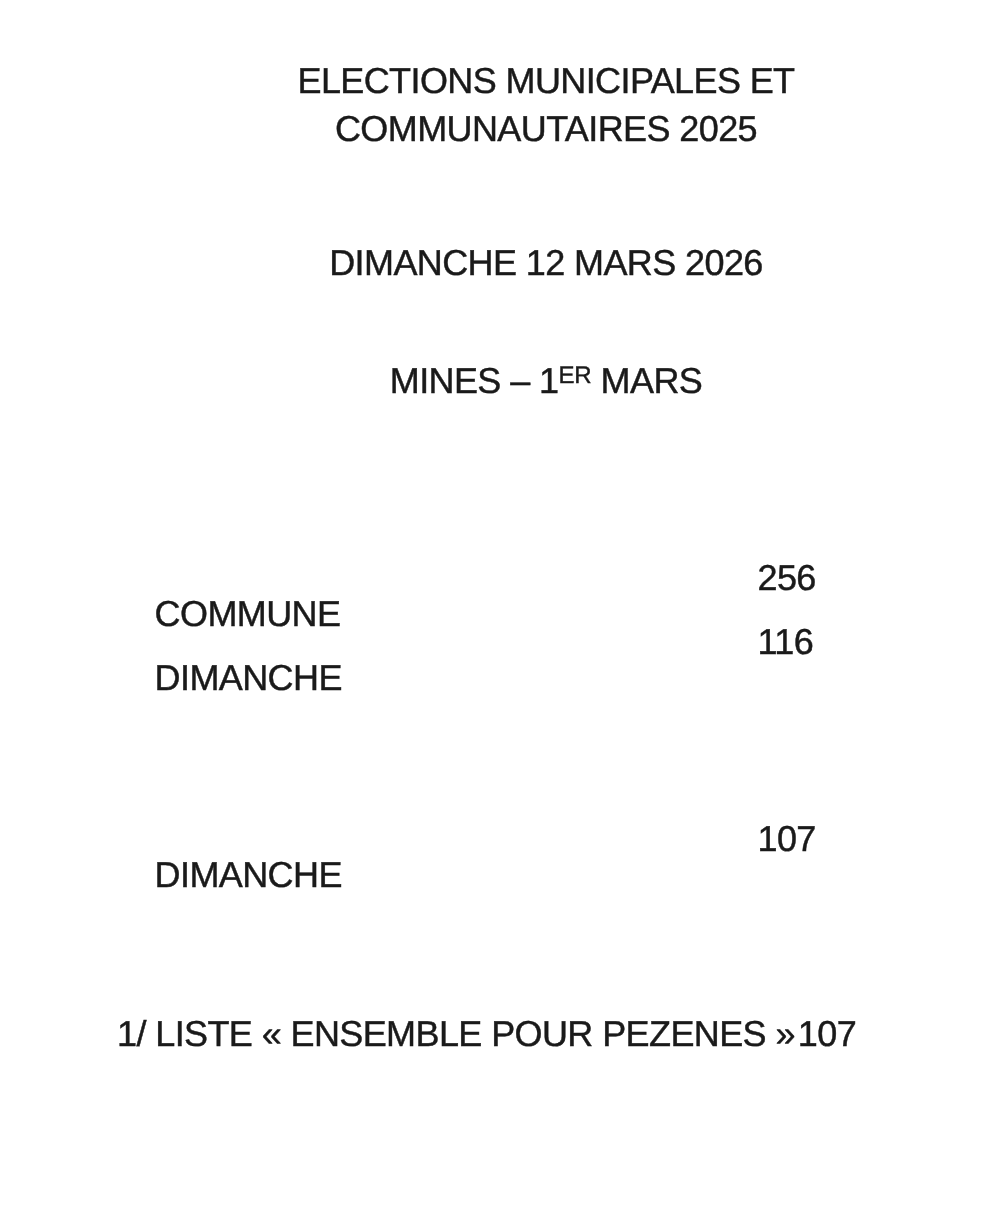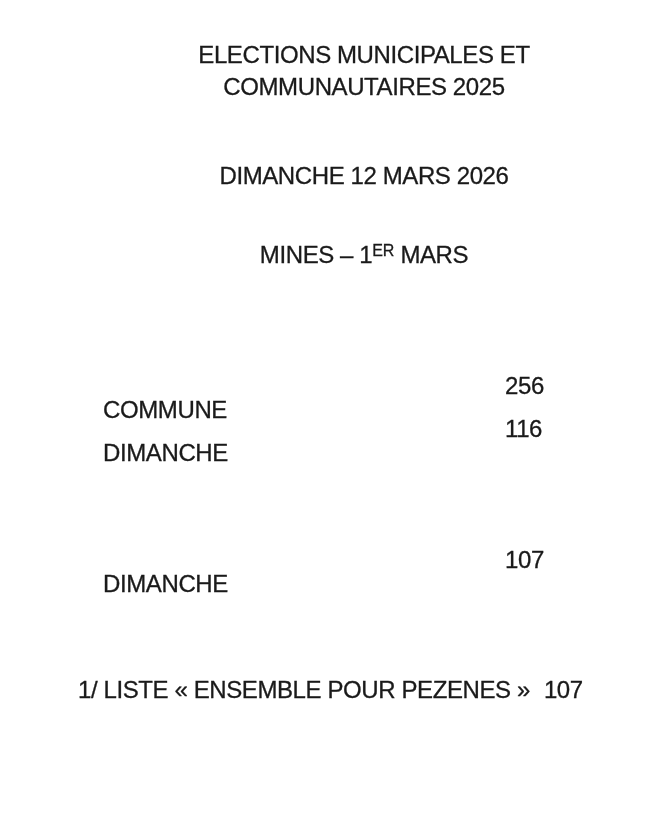--- a/index.html
+++ b/index.html
@@ -36,21 +36,21 @@
   }
   .row .value {
     position: absolute;
     left: 427px; 
     top: 0;
   }
   .listline {
     position: absolute;
     left: 78px;
     display: flex;
-    gap: 14px;
+    gap: 2px;
     white-space: pre;
   }
   .sup {
     font-size: 16px;
     line-height: 14px;
     vertical-align: 7px;
     letter-spacing: -0.2px;
   }
 </style>
 </head>

